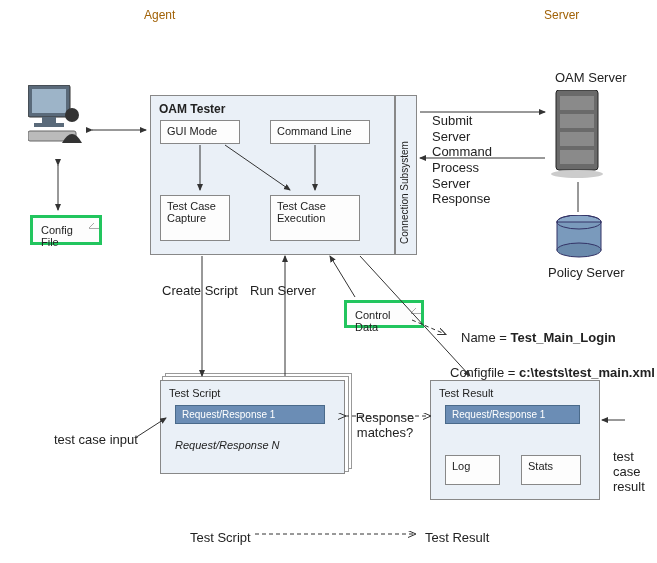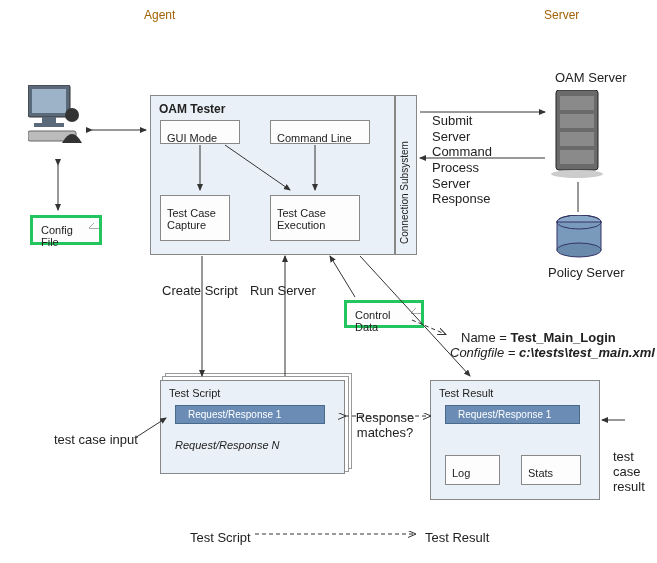--- a/index.html
+++ b/index.html
@@ -15,21 +15,21 @@
   .heading { position: absolute; font-size: 12px; color: #a16207; margin-left: 44px; }
   .box {
     position: absolute;
     background: #eaf0f7;
     border: 1px solid #888;
   }
   .inner-box {
     position: absolute;
     background: #fdfdfd;
     border: 1px solid #888;
-    padding: 11px 6px;
+    padding: 4px 6px;
     font-size: 11px;
   }
   .note {
     position: absolute;
     background: #fdfdfd;
     border: 3px solid #22c55e;
     padding: 6px 8px;
     font-size: 11px;
   }
   .note::after {
@@ -51,21 +51,21 @@
   }
   .vertical-text {
     writing-mode: vertical-rl;
     transform: rotate(180deg);
     position: absolute;
   }
   .pill {
     background: #6b8db5;
     border: 1px solid #4a6a8a;
     color: #fff;
-    padding: 3px 12px;
+    padding: 3px 6px;
     font-size: 10px;
   }
   .stack-shadow {
     box-shadow: 3px -3px 0 #fff, 3px -3px 0 1px #999, 6px -6px 0 #fff, 6px -6px 0 1px #999;
   }
   .italic { font-style: italic; }
   .bold { font-weight: bold; }
   svg.overlay {
     position: absolute; top: 0; left: 0; pointer-events: none;
   }
@@ -113,21 +113,21 @@
   <span>Test Case Execution</span>
 </div>
 
 <div class="note" style="left:344px; top:300px; width:80px; height:28px;">
   <span>Control Data</span>
 </div>
 
 <div class="label" style="left:450px; top:330px;padding-left:11px;">
   <span>Name = </span><span class="bold">Test_Main_Login</span>
 </div>
-<div class="label" style="left:450px; top:345px;font-style:italic;">
+<div class="label" style="left:450px; top:365px;">
   <span>Configfile = </span><span class="bold">c:\tests\test_main.xml</span>
 </div>
 
 <div class="label" style="left:555px; top:70px;">OAM Server</div>
 <div style="position:absolute; left:550px; top:90px;">
   <svg width="55" height="90">
     <rect x="6" y="0" width="42" height="80" rx="3" fill="#6a6a6a" stroke="#222"></rect>
     <rect x="10" y="6" width="34" height="14" fill="#8a8a8a"></rect>
     <rect x="10" y="24" width="34" height="14" fill="#8a8a8a"></rect>
     <rect x="10" y="42" width="34" height="14" fill="#8a8a8a"></rect>

